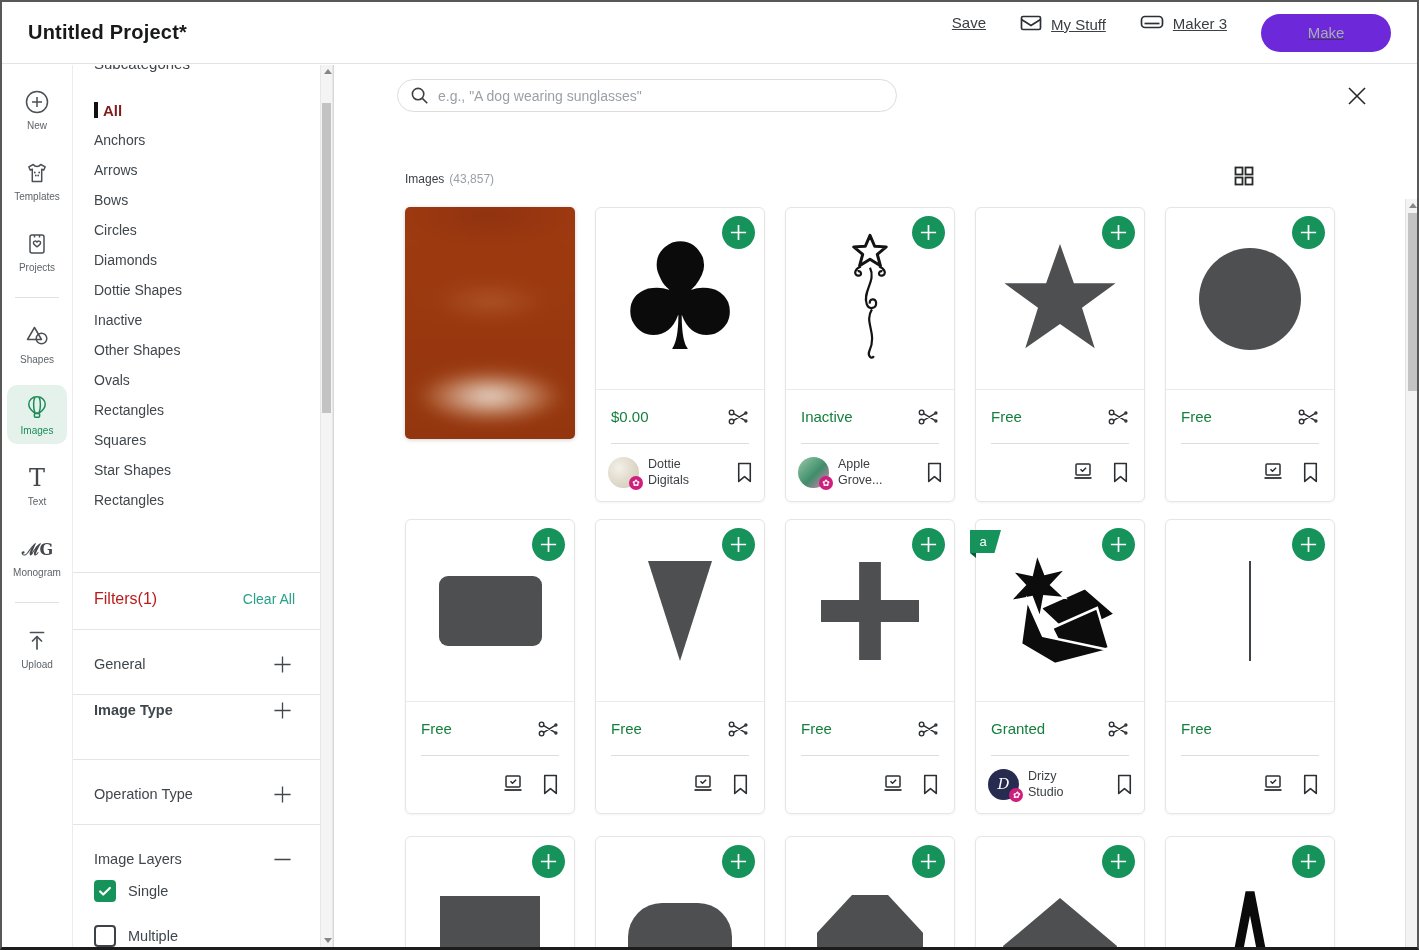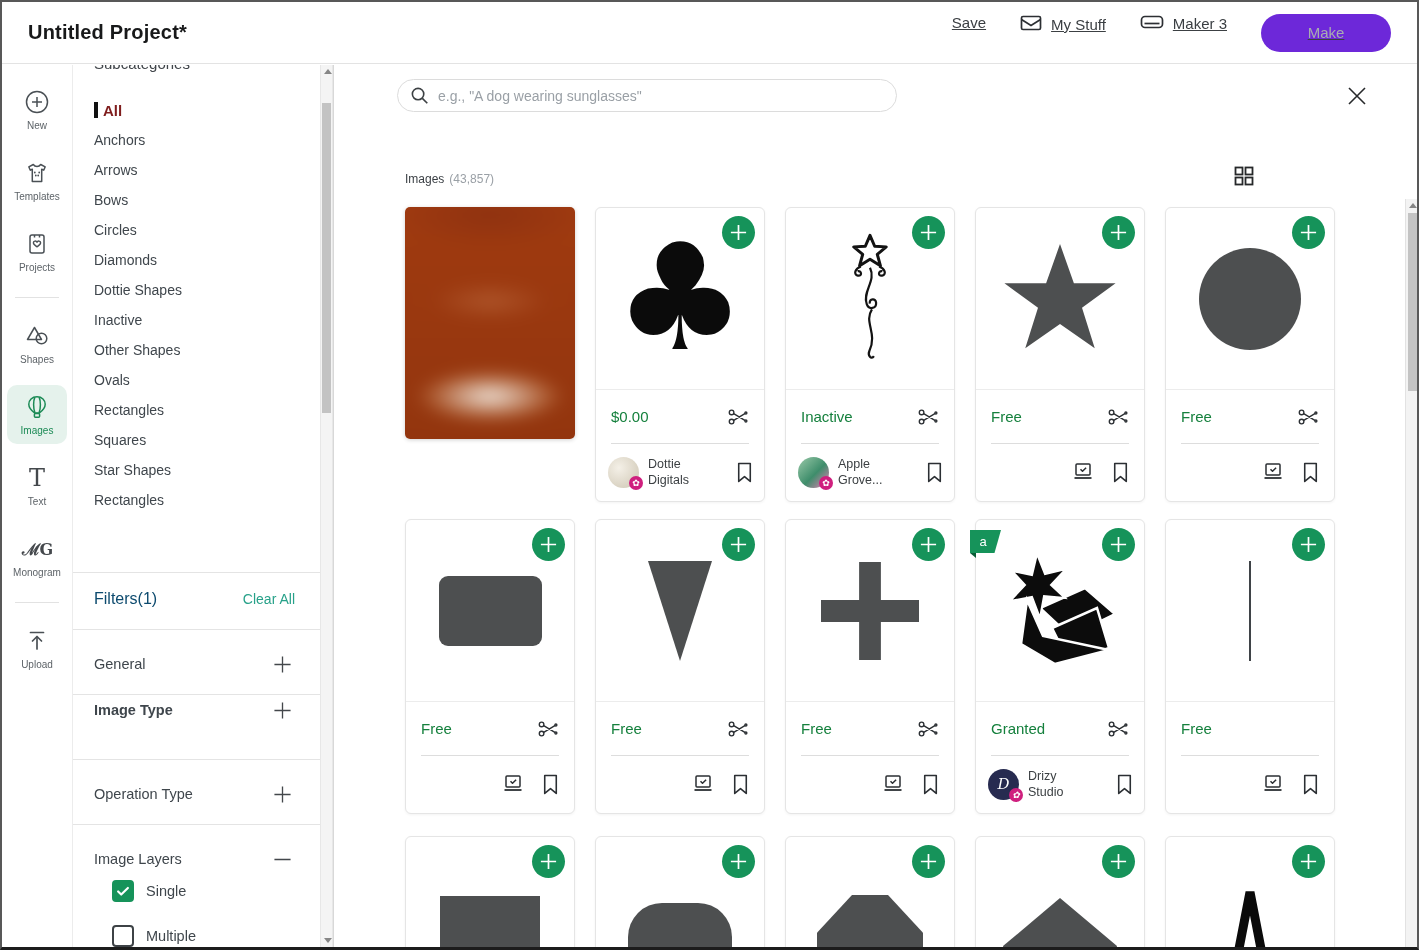--- a/index.html
+++ b/index.html
@@ -30,26 +30,26 @@
   .serifMG { font-family:"DejaVu Serif","Liberation Serif",serif; font-size:16px; font-weight:700; letter-spacing:-1px; color:#44484c; }
   
   .panel { position:absolute; left:71px; top:63px; bottom:0; width:247px; background:#fff; overflow:hidden; }
   .subcat-title { position:absolute; top:-10px; left:21px; font-size:15px; color:#3f4449; }
   .subcat-list { position:absolute; top:30px; left:0; width:100%; }
   .subcat-item { height:30px; display:flex; align-items:center; padding-left:21px; font-size:14px; color:#3f464c; cursor:pointer; }
   .subcat-item.selected { font-weight:700; font-size:15px; color:#7f1d1d; }
   .subcat-item.selected .selbar { width:4px; height:16px; background:#111; margin-right:5px; }
   .pdiv { position:absolute; left:0; width:247px; border-top:1px solid #e4e4e4; }
   .filters-head { position:absolute; left:21px; right:25px; top:519px; height:30px; display:flex; align-items:center; }
-  .filters-title { font-size:16px; color:#0c4a6e; }
+  .filters-title { font-size:16px; color:#b91c1c; }
   .clear-all { margin-left:auto; font-size:14px; color:#27a189; cursor:pointer; }
   .fsection { position:absolute; left:21px; right:28px; height:30px; display:flex; align-items:center; }
   .fsection .flabel { font-size:14.5px; color:#3f464c; }
   .fsection .ftoggle { margin-left:auto; cursor:pointer; display:flex; }
-  .chk-row { position:absolute; left:21px; height:30px; display:flex; align-items:center; gap:12px;margin-left:18px; }
+  .chk-row { position:absolute; left:21px; height:30px; display:flex; align-items:center; gap:12px; }
   .checkbox { width:22px; height:22px; border-radius:4px; border:2px solid #3d4246; background:#fff;
     display:flex; align-items:center; justify-content:center; cursor:pointer; }
   .checkbox.checked { background:#16935a; border-color:#16935a; }
   .chk-label { font-size:14.5px; color:#3f464c; }
   
   .vscroll { position:absolute; width:13px; background:#f4f4f4; border-left:1px solid #e7e7e7; border-right:1px solid #e7e7e7; }
   .vscroll .thumb { position:absolute; left:1px; right:1px; background:#c3c3c3; }
   .arrow-up, .arrow-down { position:absolute; left:3px; width:0; height:0; border-left:4px solid transparent; border-right:4px solid transparent; }
   .arrow-up { border-bottom:5px solid #868686; }
   .arrow-down { border-top:5px solid #868686; }

